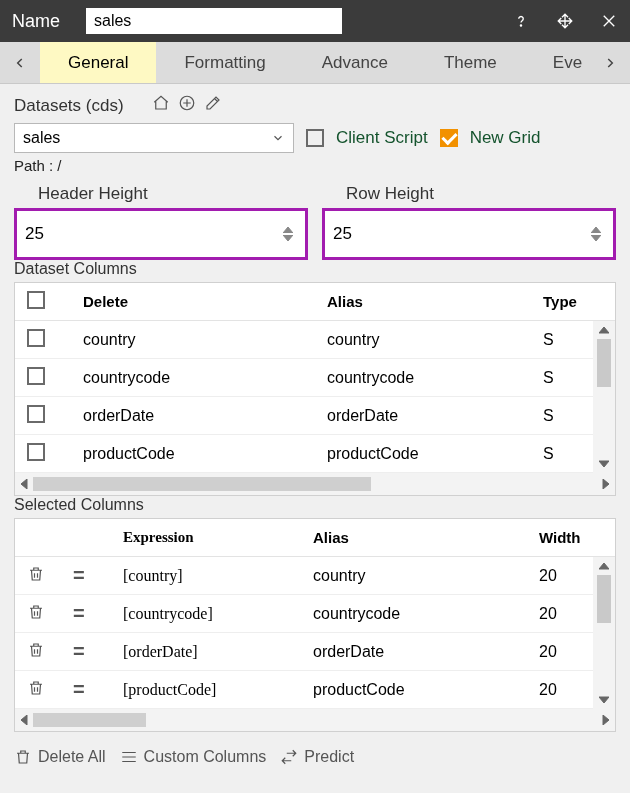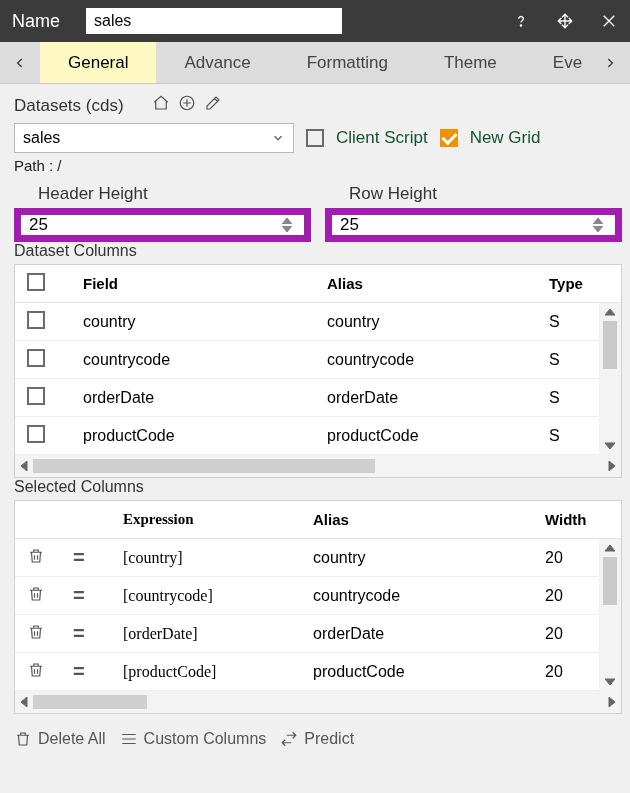--- a/index.html
+++ b/index.html
@@ -12,41 +12,41 @@
     .titlebar .icon { width: 18px; height: 18px; display: inline-flex; align-items: center; justify-content: center; cursor: pointer; }
     .titlebar svg { stroke: #fff; fill: none; stroke-width: 1.8; }
 
     .tabstrip { display: flex; align-items: stretch; background: #dcdcdc; height: 42px; border-bottom: 1px solid #c9c9c9; }
     .tabstrip .nav { width: 40px; display: flex; align-items: center; justify-content: center; cursor: pointer; }
     .tabstrip .nav svg { stroke: #444; stroke-width: 2.5; fill: none; }
     .tabstrip .tabs { flex: 1; display: flex; overflow: hidden; }
     .tab { padding: 0 28px; display: flex; align-items: center; font-size: 17px; color: #444; cursor: pointer; }
     .tab.active { background: #fef9c3; color: #000; }
 
-    .panel { padding: 6px 8px 0 14px; }
+    .panel { padding: 6px 14px 0 14px; }
 
     .ds-header { display: flex; align-items: center; gap: 10px; font-size: 17px; color: #333; margin-top: 4px; }
     .ds-header .icons { display: flex; gap: 8px; margin-left: 18px; }
     .ds-header .icons svg { stroke: #555; fill: none; stroke-width: 1.6; width: 18px; height: 18px; cursor: pointer; }
 
     .row-inline { display: flex; align-items: center; gap: 12px; margin-top: 6px; }
     .select { width: 280px; height: 30px; background: #fff; border: 1px solid #b8b8b8; display: flex; align-items: center; justify-content: space-between; padding: 0 8px; font-size: 16px; }
     .select svg { stroke:#555; fill:none; stroke-width:2; }
 
     .checkbox { width: 18px; height: 18px; border: 2px solid #6a6a6a; display: inline-block; position: relative; }
     .checkbox.orange { background: #f29100; border-color: #f29100; }
     .checkbox.orange::after { content: ""; position: absolute; left: 3px; top: -1px; width: 6px; height: 11px; border: solid #fff; border-width: 0 3px 3px 0; transform: rotate(45deg); }
 
     .lbl { font-size: 17px; color: #14532d; }
     .path { font-size: 15px; color: #222; margin-top: 4px; }
 
     .heights { display: flex; gap: 14px; margin-top: 10px; }
     .heights .col { flex: 1; }
     .heights .col .hl { font-size: 17px; color: #333; margin-bottom: 4px; margin-left: 24px; }
-    .spin { height: 34px; background: #fff; border: 7px solid #a21caf; display: flex; align-items: center; padding: 0 8px; justify-content: space-between; font-size: 17px; }
+    .spin { height: 52px; background: #fff; border: 3px solid #a21caf; display: flex; align-items: center; padding: 0 8px; justify-content: space-between; font-size: 17px; }
     .spin .arrows { width: 14px; display:flex; flex-direction:column; gap:2px; }
     .spin .arrows svg { stroke:#888; fill:#888; width:10px; height:6px; }
 
     .section-title { font-size: 16px; color: #333; margin-bottom: 4px; }
 
     .grid { background:#fff; border:1px solid #d0d0d0; position: relative; }
     .g-header { display:flex; align-items:center; height:38px; background:#fff; border-bottom:1px solid #e3e3e3; font-weight:600; font-size:15px; padding-left:12px; padding-right:32px; }
     .g-body { position: relative; }
     .g-row { display:flex; align-items:center; height:38px; border-bottom:1px solid #eee; padding-left:12px; padding-right:32px; font-size:16px; }
 
@@ -104,22 +104,22 @@
 </div>
 
 <div class="tabstrip">
   <div class="nav">
       <svg viewBox="0 0 24 24" width="14" height="14">
         <path d="M15 5l-7 7 7 7"></path>
       </svg>
     </div>
   <div class="tabs">
     <div class="tab active">General</div>
+    <div class="tab">Formatting</div>
     <div class="tab">Advance</div>
-    <div class="tab">Formatting</div>
     <div class="tab">Theme</div>
     <div class="tab">Eve</div>
   </div>
   <div class="nav">
       <svg viewBox="0 0 24 24" width="14" height="14">
         <path d="M9 5l7 7-7 7"></path>
       </svg>
     </div>
 </div>
 
@@ -184,21 +184,21 @@
             </svg>
         </span>
       </div>
     </div>
   </div>
 
   <div class="section-title">Dataset Columns</div>
   <div class="grid">
     <div class="g-header">
       <div class="c-chk"><span class="chk-sq"></span></div>
-      <div class="c-f1">Field</div>
+      <div class="c-f1">Delete</div>
       <div class="c-f2">Alias</div>
       <div class="c-t">Type</div>
     </div>
     <div class="g-body">
       <div class="g-row">
         <div class="c-chk"><span class="chk-sq"></span></div>
         <div class="c-f1">country</div>
         <div class="c-f2">country</div>
         <div class="c-t">S</div>
       </div>

